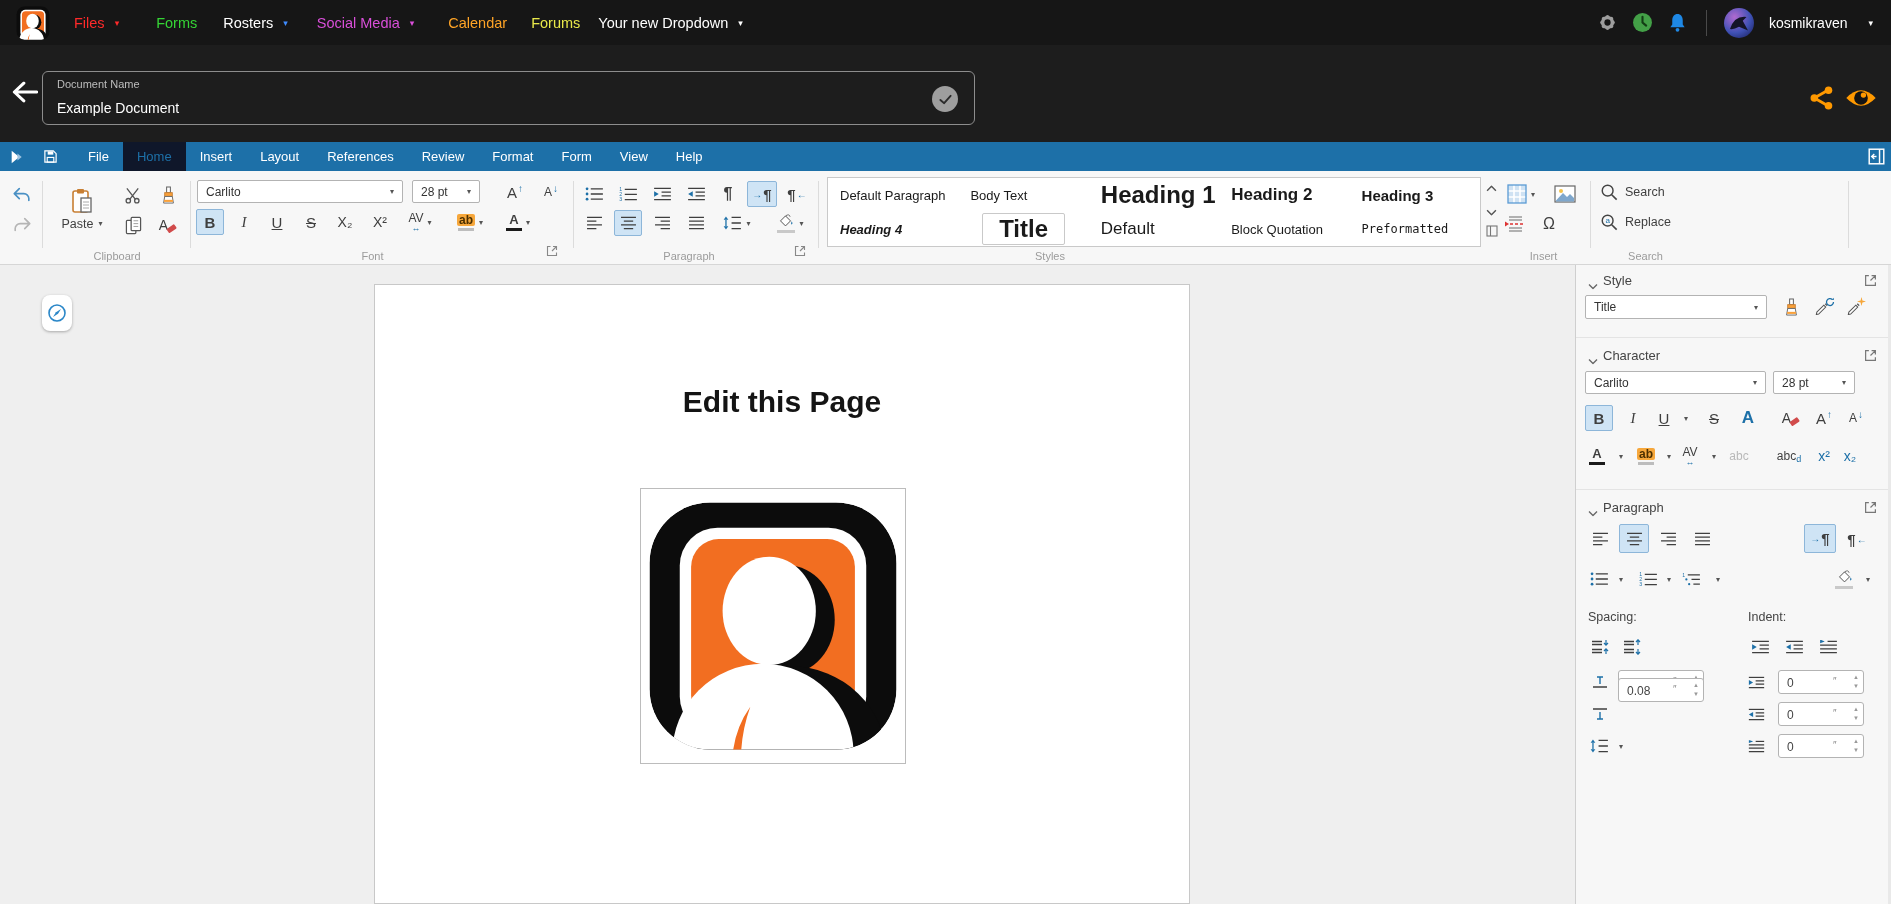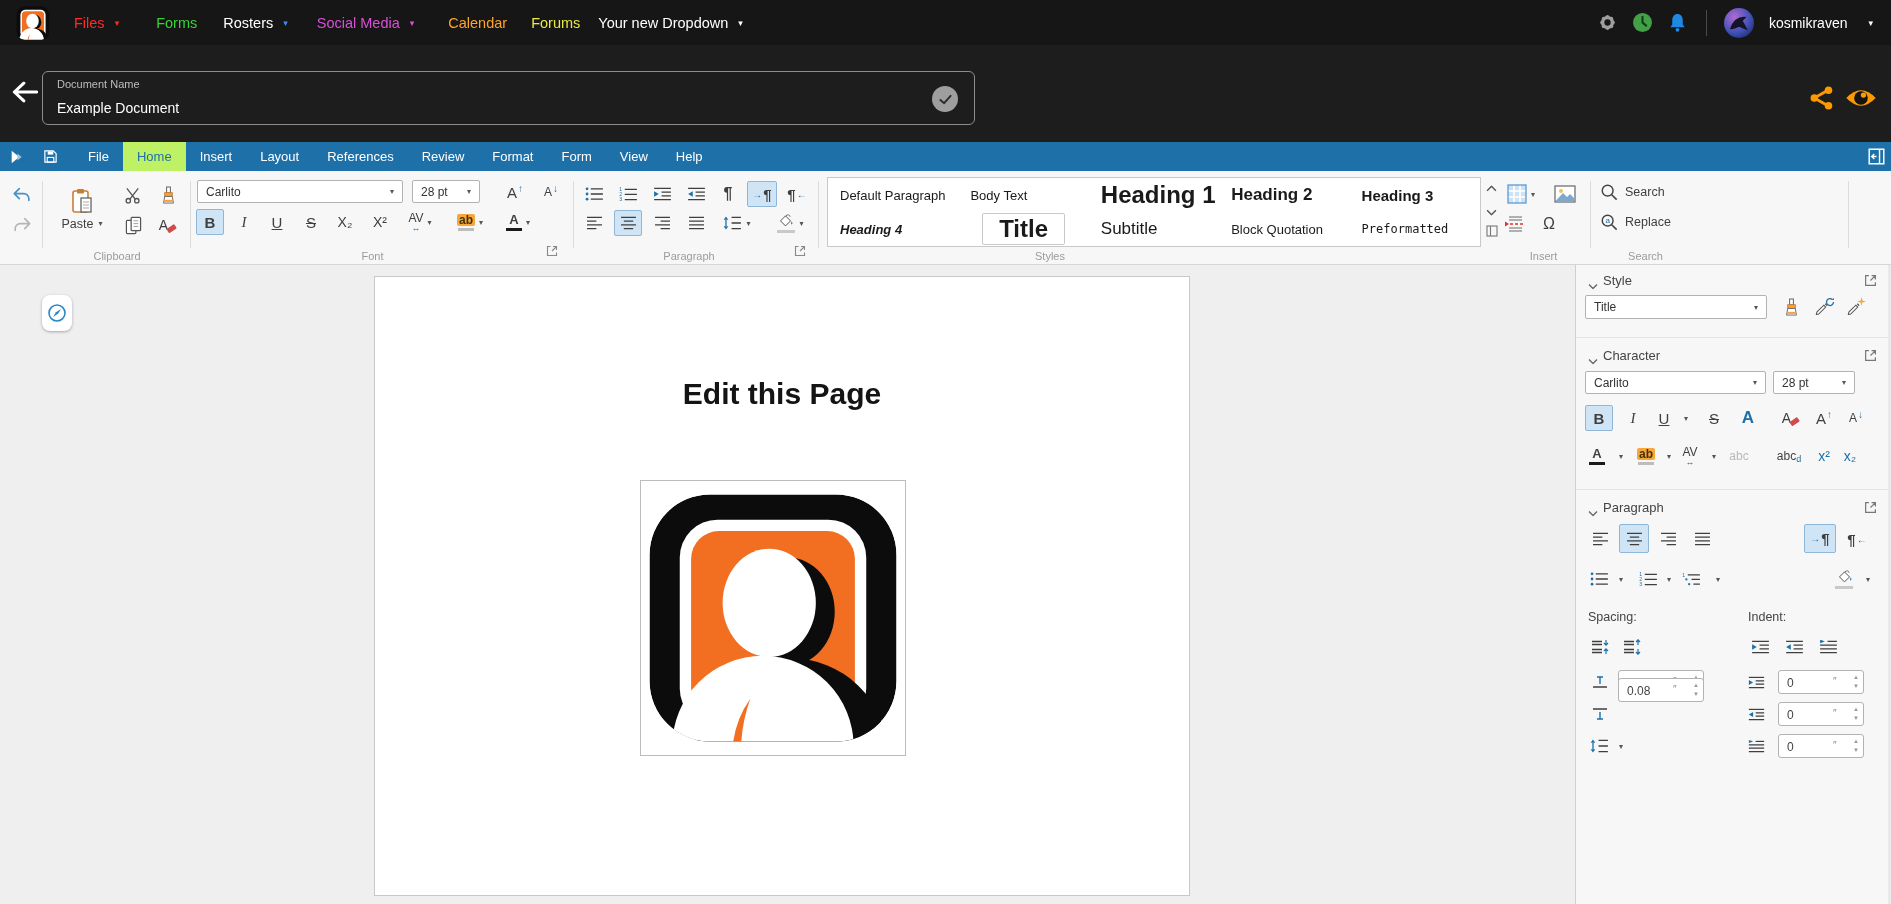--- a/index.html
+++ b/index.html
@@ -30,21 +30,21 @@
   .namecheck{position:absolute;right:16px;top:14px;width:26px;height:26px;border-radius:50%;
     background:#9e9e9e;display:flex;align-items:center;justify-content:center;cursor:pointer;}
   .db-share{position:absolute;right:56px;top:40px;width:26px;height:26px;cursor:pointer;}
   .db-eye{position:absolute;right:14px;top:42px;width:32px;height:22px;cursor:pointer;}
 
   
   .menubar{height:29px;background:#1d70a8;display:flex;align-items:stretch;position:relative;color:#fff;}
   .mb-logo{width:34px;display:flex;align-items:center;justify-content:center;}
   .mb-save{width:32px;display:flex;align-items:center;justify-content:center;cursor:pointer;}
   .tab{padding:0 14px;display:flex;align-items:center;font-size:13px;cursor:pointer;white-space:nowrap;}
-  .tab.active{background:#bef264;color:#1d70a8;}
+  .tab.active{background:#0f172a;color:#1d70a8;}
   .mb-file{position:absolute;left:1180px;top:0;width:380px;height:29px;display:flex;
     align-items:center;justify-content:center;font-size:13px;}
   .mb-collapse{position:absolute;right:6px;top:6px;width:17px;height:17px;cursor:pointer;}
 
   
   .ribbon{height:94px;background:#f7f7f7;position:relative;border-bottom:1px solid #d6d6d6;font-size:12px;color:#3f3f3f;}
   .rdiv{position:absolute;top:10px;bottom:16px;width:1px;background:#dcdcdc;}
   .rlabel{position:absolute;bottom:2px;font-size:11px;color:#9b9b9b;text-align:center;}
   .rbtn{position:absolute;display:flex;align-items:center;justify-content:center;border-radius:2px;cursor:pointer;}
   .on{background:#cfe4f5;border:1px solid #8db6d9;}
@@ -69,21 +69,21 @@
   .st-sub{font-size:17px;}
   .st-pre{font-size:12px;font-family:"DejaVu Sans Mono", monospace;}
   .garr{position:absolute;left:1486px;width:14px;height:12px;color:#555;cursor:pointer;}
   .icolbl{display:flex;align-items:center;gap:7px;font-size:12.5px;color:#3f3f3f;cursor:pointer;}
 
   
   .main{height:639px;display:flex;}
   .canvas{width:1575px;background:#efefef;position:relative;overflow:hidden;}
   .compass-btn{position:absolute;left:42px;top:30px;width:30px;height:36px;background:#fff;border-radius:8px;
     box-shadow:0 1px 3px rgba(0,0,0,.3);display:flex;align-items:center;justify-content:center;cursor:pointer;}
-  .page{position:absolute;left:374px;top:11px;width:816px;height:620px;background:#fff;border:1px solid #c8c8c8;}
+  .page{position:absolute;left:374px;top:19px;width:816px;height:620px;background:#fff;border:1px solid #c8c8c8;}
   .doc-title{margin-top:100px;text-align:center;font-size:30px;font-weight:bold;color:#141414;}
   .doc-image{position:absolute;left:265px;top:203px;width:266px;height:276px;border:1px solid #bcbcbc;
     background:#fff;padding:6px;}
 
   
   .sidebar{width:316px;background:#f7f7f7;border-left:1px solid #cfcfcf;border-right:3px solid #e9e9e9;
     position:relative;font-size:12px;color:#444;}
   .shead{position:absolute;font-size:13px;color:#444;cursor:pointer;}
   .schev{position:absolute;width:10px;height:7px;color:#666;}
   .sexp{position:absolute;left:288px;width:13px;height:13px;color:#777;cursor:pointer;}
@@ -617,21 +617,21 @@
   <div class="gallery">
     <div class="gcell st-default">Default Paragraph</div>
     <div class="gcell st-body">Body Text</div>
     <div class="gcell st-h1">Heading 1</div>
     <div class="gcell st-h2">Heading 2</div>
     <div class="gcell st-h3">Heading 3</div>
     <div class="gcell st-h4">Heading 4</div>
     <div class="gcell center">
       <span class="st-title">Title</span>
       </div>
-    <div class="gcell st-sub">Subtitle</div>
+    <div class="gcell st-sub">Default</div>
     <div class="gcell st-bq">Block Quotation</div>
     <div class="gcell st-pre">Preformatted</div>
   </div>
   <span class="garr" style="top:10px">
     <svg width="11" height="7" viewBox="0 0 10 6" style="transform:rotate(180deg)">
         <use href="#sy-chev"></use>
       </svg></span>
   <span class="garr" style="top:34px">
     <svg width="11" height="7" viewBox="0 0 10 6">
         <use href="#sy-chev"></use>

